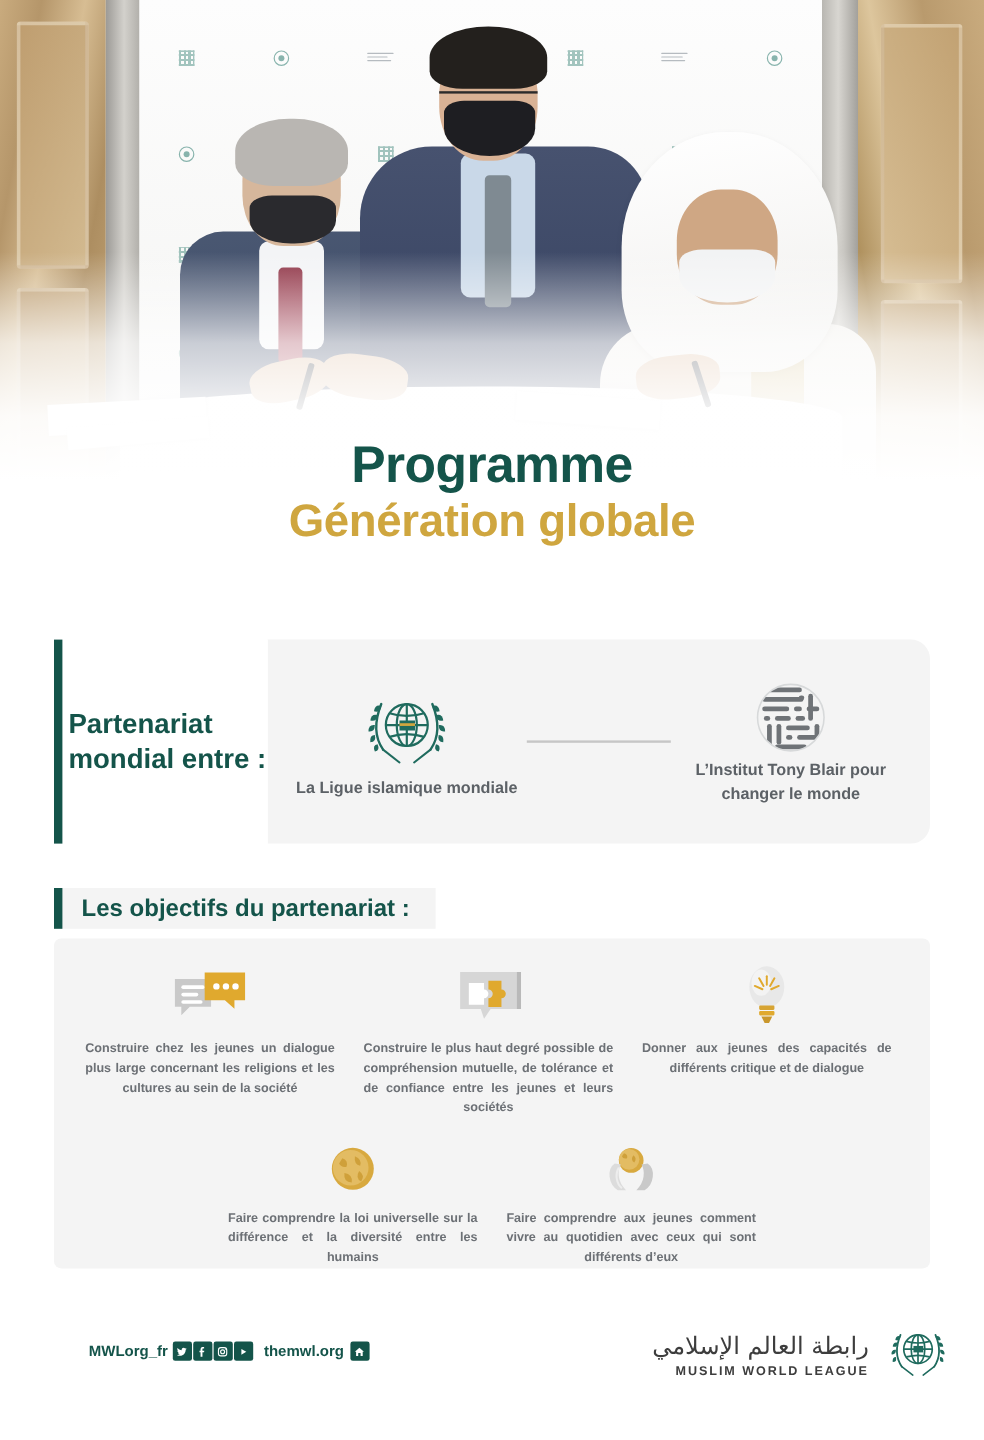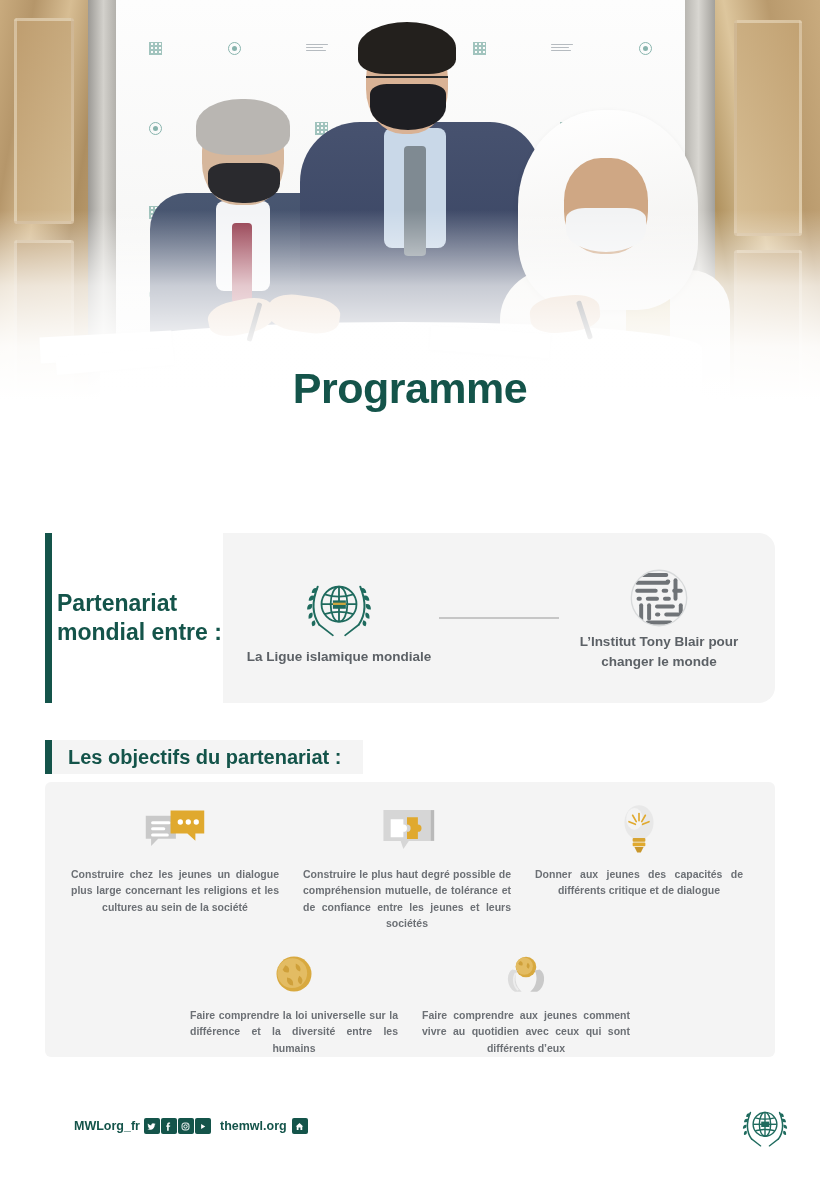--- a/index.html
+++ b/index.html
@@ -357,20 +357,21 @@
     <div class="hand h2"></div>
     <div class="hand h3"></div>
     <div class="pen pen1"></div>
     <div class="pen pen2"></div>
   </div>
   <div class="hero-fade"></div>
 </div>
 
 <div class="title-wrap">
   <div class="title-main">Programme</div>
+  <div class="title-sub">Génération globale</div>
 </div>
 
 <div class="partner">
   <div class="partner-left">
     <div class="partner-bar"></div>
     <div class="partner-label">Partenariat mondial entre :</div>
   </div>
   <div class="partner-right">
 
     <div class="org">
@@ -577,20 +578,24 @@
   </span>
   <span class="social-site">themwl.org</span>
   <span class="sic">
     <svg viewBox="0 0 16 16" width="11" height="11" fill="#fff">
         <path d="M8 3L2.5 8H4v5h2.6V9.6h2.8V13H12V8h1.5z"></path>
       </svg>
   </span>
 </div>
 
 <div class="brand">
+  <div class="brand-txt">
+    <div class="brand-ar">رابطة العالم الإسلامي</div>
+    <div class="brand-en">MUSLIM WORLD LEAGUE</div>
+  </div>
   <div>
     <svg viewBox="0 0 100 100" width="54" height="54">
       <g fill="none" stroke="#1f6b5e" stroke-width="2.6">
         <circle cx="50" cy="45" r="22"></circle>
         <ellipse cx="50" cy="45" rx="10.5" ry="22"></ellipse>
         <line x1="28" y1="45" x2="72" y2="45"></line>
         <path d="M32 33 Q50 38 68 33"></path>
         <path d="M32 57 Q50 52 68 57"></path>
         <line x1="50" y1="23" x2="50" y2="67"></line>
       </g>

